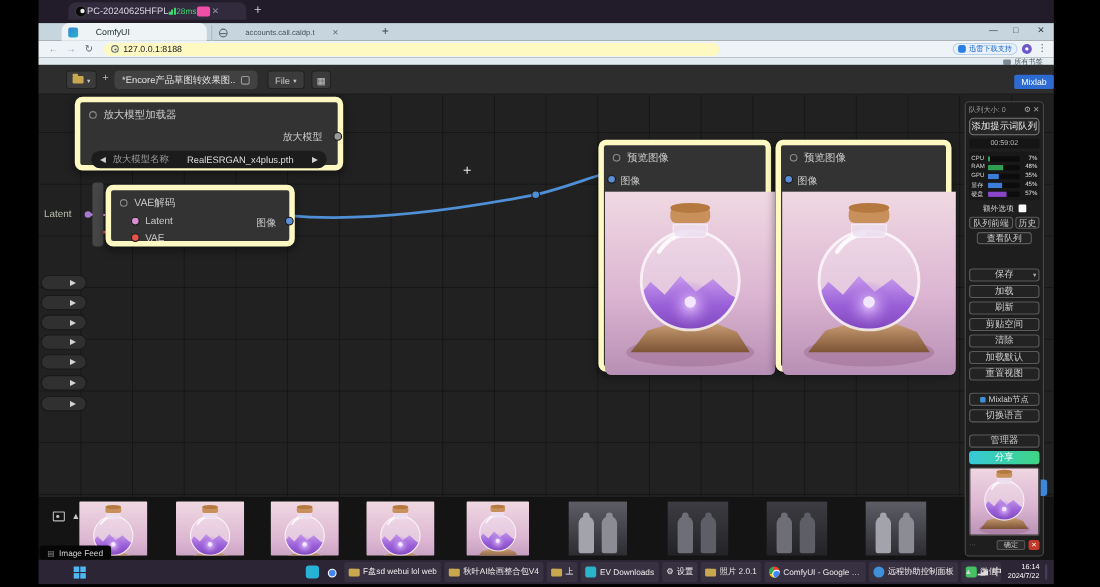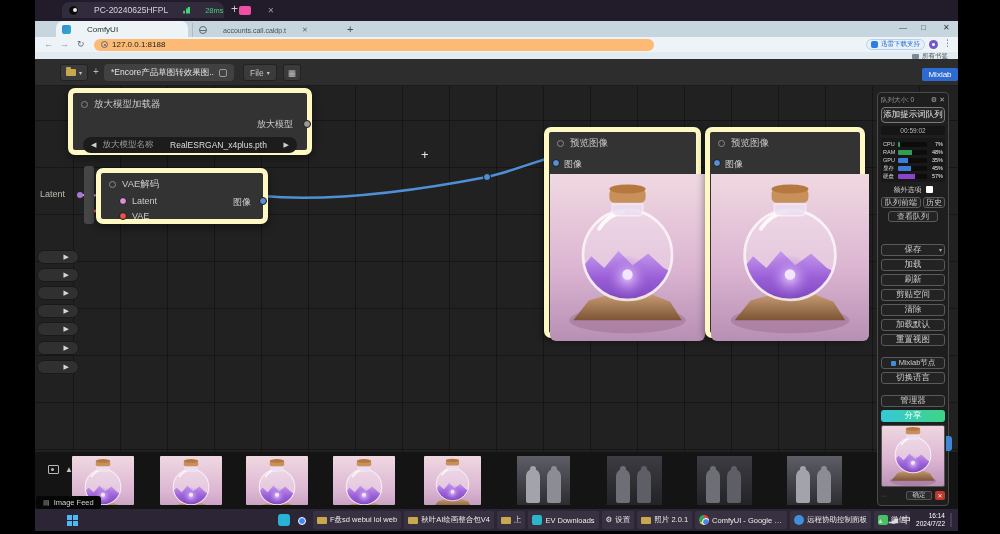--- a/index.html
+++ b/index.html
@@ -1,20 +1,20 @@
 <!DOCTYPE html>
 <html><head>
 <meta charset="utf-8">
 <style>
 *{margin:0;padding:0;box-sizing:border-box}
 html,body{width:1000px;height:534px;background:#000;font-family:"Liberation Sans",sans-serif;overflow:hidden;position:relative}
 .abs{position:absolute}
 
 .rbar{left:35px;top:0;width:923px;height:21px;background:#221c2a;z-index:7}
-.rtab{position:absolute;left:27px;top:2px;width:162px;height:16px;background:#322a3d;border-radius:7px 7px 0 0;display:flex;align-items:center;gap:15px;padding:0 6px}
+.rtab{position:absolute;left:27px;top:2px;width:162px;height:16px;background:#322a3d;border-radius:7px 7px 0 0;display:flex;align-items:center;gap:0;padding:0 6px}
 .rfav{width:11px;height:11px;border-radius:50%;background:#0b0b0b;border:1px solid #3a3a3a;position:relative;flex:none}
 .rfav::after{content:"";position:absolute;right:1px;top:2px;width:4px;height:4px;border-radius:50%;background:#e8e8e8}
 .rtitle{font-size:8.5px;color:#d8d3e0;white-space:nowrap}
 .sig{width:7px;height:7px;flex:none;background:linear-gradient(90deg,#3fd673 0 2px,transparent 2px 2.5px,#3fd673 2.5px 4.5px,transparent 4.5px 5px,#3fd673 5px 7px);clip-path:polygon(0 60%,33% 60%,33% 30%,66% 30%,66% 0,100% 0,100% 100%,0 100%)}
 .lat{font-size:7.5px;color:#3fd673}
 .pinkbadge{width:12px;height:9px;background:#ef4fa6;border-radius:2px;flex:none}
 .rclose{font-size:8px;color:#9a93a6;margin-left:2px}
 .rplus{position:absolute;left:196px;top:2px;font-size:12px;color:#cfc9d8}
 
 .tabstrip{left:35px;top:21px;width:923px;height:16px;background:#c7d6de;z-index:7}
@@ -24,21 +24,21 @@
 .cfav{width:9px;height:9px;border-radius:2px;background:linear-gradient(135deg,#3b82d6,#27b6c9);flex:none}
 .globe{width:8px;height:8px;border-radius:50%;border:1px solid #5c6c76;position:relative;flex:none}
 .globe::after{content:"";position:absolute;left:0;top:3px;width:6px;height:1px;background:#5c6c76}
 .btxt{font-size:8px;color:#233}
 .btxt.sm{font-size:7px;color:#44525c;max-width:96px;overflow:hidden;text-overflow:ellipsis}
 .tclose{font-size:7px;color:#5a6a74}
 .tplus{position:absolute;left:312px;top:2px;font-size:11px;color:#3c4a54}
 .winctl{position:absolute;top:2px;font-size:8px;color:#323b42}
 .toolbar{left:35px;top:37px;width:923px;height:15px;background:#edf3f6;z-index:7}
 .navg{position:absolute;top:2px;font-size:9px;color:#8a9aa4}
-.addr{position:absolute;left:59px;top:1.5px;width:560px;height:12px;background:#fdba74;border-radius:6px;display:flex;align-items:center;gap:4px;padding:0 7px}
+.addr{position:absolute;left:59px;top:1.5px;width:560px;height:12px;background:#fef9c3;border-radius:6px;display:flex;align-items:center;gap:4px;padding:0 7px}
 .lockdot{width:7px;height:7px;border-radius:50%;border:1px solid #5a6a74;flex:none;position:relative}
 .lockdot::after{content:"";position:absolute;left:1.5px;top:1.5px;width:2px;height:2px;background:#5a6a74;border-radius:50%}
 .addrtxt{font-size:8px;color:#222}
 .extpill{position:absolute;left:831px;top:2px;height:11px;border:1px solid #b9d2ea;background:#e8f1fb;border-radius:6px;display:flex;align-items:center;gap:3px;padding:0 4px}
 .exticon{width:7px;height:7px;border-radius:2px;background:#2a7de1;flex:none}
 .extpill span{font-size:6.5px;color:#1c66c4;white-space:nowrap}
 .purpext{position:absolute;left:894px;top:3px;width:9px;height:9px;border-radius:50%;background:#6f58c9}
 .purpext::after{content:"";position:absolute;left:3px;top:3px;width:3px;height:3px;border-radius:50%;background:#fff}
 .vdots{position:absolute;left:908px;top:1px;font-size:9px;color:#4a5a64}
 .bookstrip{left:35px;top:52px;width:923px;height:7px;background:#e2ebef;z-index:7}

